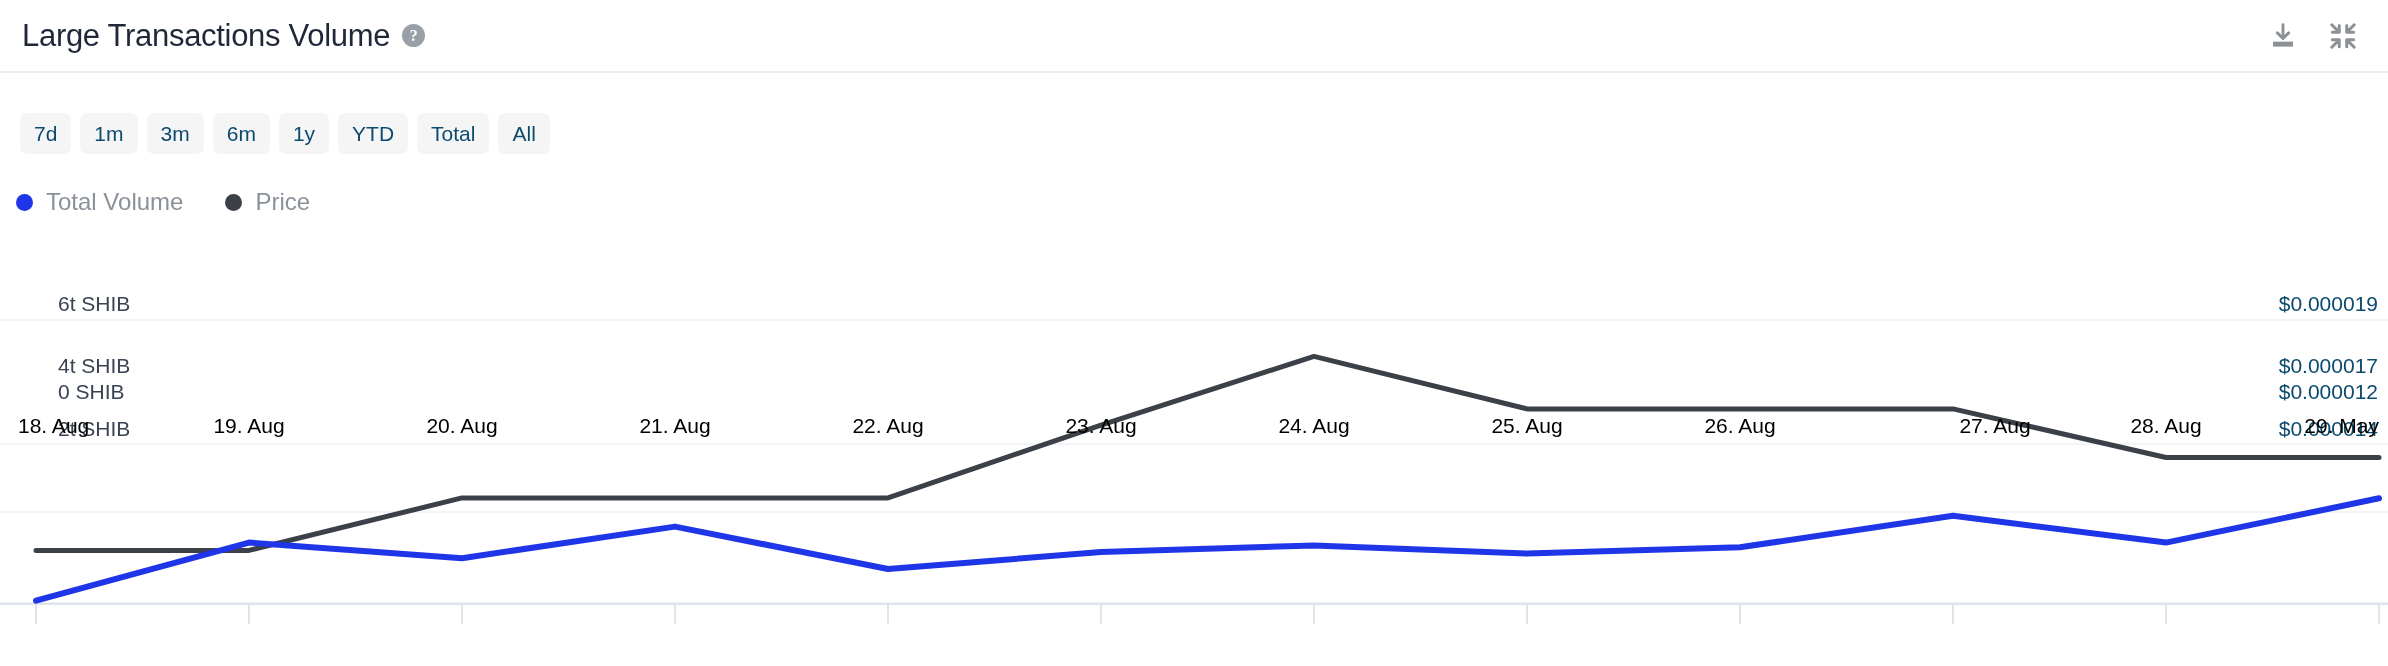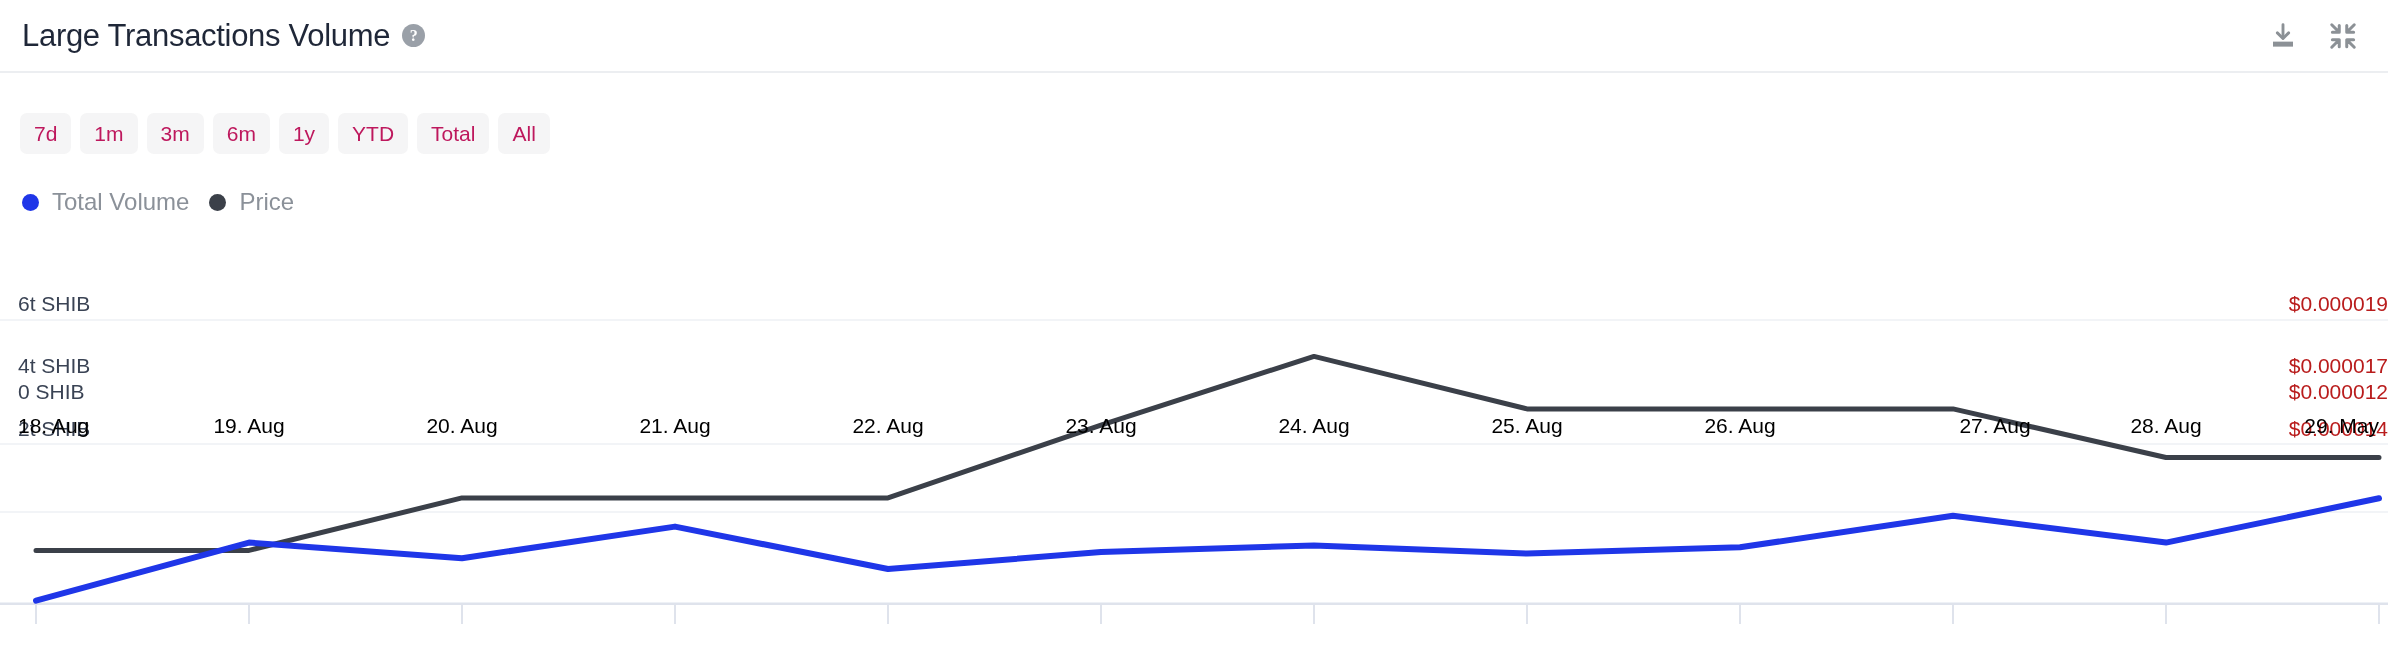--- a/index.html
+++ b/index.html
@@ -81,36 +81,36 @@
   }
   .range-btn {
     background: #f5f5f6;
     border: none;
     border-radius: 7px;
     height: 41px;
     padding: 0 14px;
     min-width: 46px;
     font-family: "Liberation Sans", sans-serif;
     font-size: 21px;
-    color: #be185d;
+    color: #0c4a6e;
     cursor: pointer;
     display: flex;
     align-items: center;
     justify-content: center;
     white-space: nowrap;
   }
 
   
   .legend-row {
     position: absolute;
-    left: 22px;
+    left: 16px;
     top: 188px;
     display: flex;
     align-items: center;
-    gap: 20px;
+    gap: 42px;
   }
   .legend-item {
     display: flex;
     align-items: center;
     gap: 13px;
     cursor: pointer;
   }
   .legend-dot {
     width: 17px;
     height: 17px;
@@ -135,23 +135,24 @@
     position: absolute;
     left: 0; top: 0;
     width: 2388px;
     height: 434px;
   }
   .y-label {
     position: absolute;
     font-size: 21px;
     color: #3a4354;
     white-space: nowrap;
+    margin-left: 40px;
   }
   .y-label.left { left: 18px; }
-  .y-label.right { right: 0; color: #b91c1c; }
+  .y-label.right { right: 10px; color: #0c4a6e; }
 
   .x-label {
     position: absolute;
     font-size: 21px;
     color: #000000;
     white-space: nowrap;
     transform: translateX(-50%);
     top: 171px;
     margin-top: 11px;
   }

